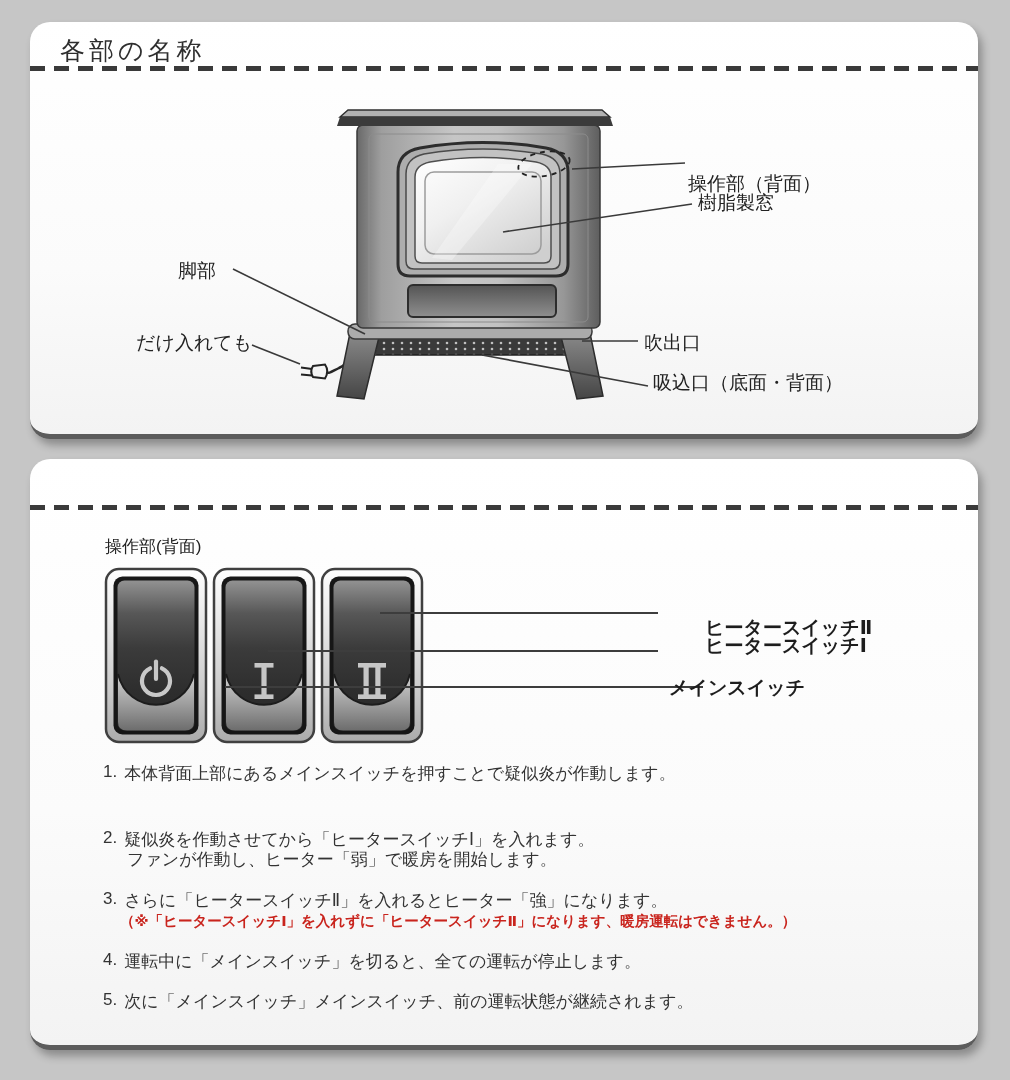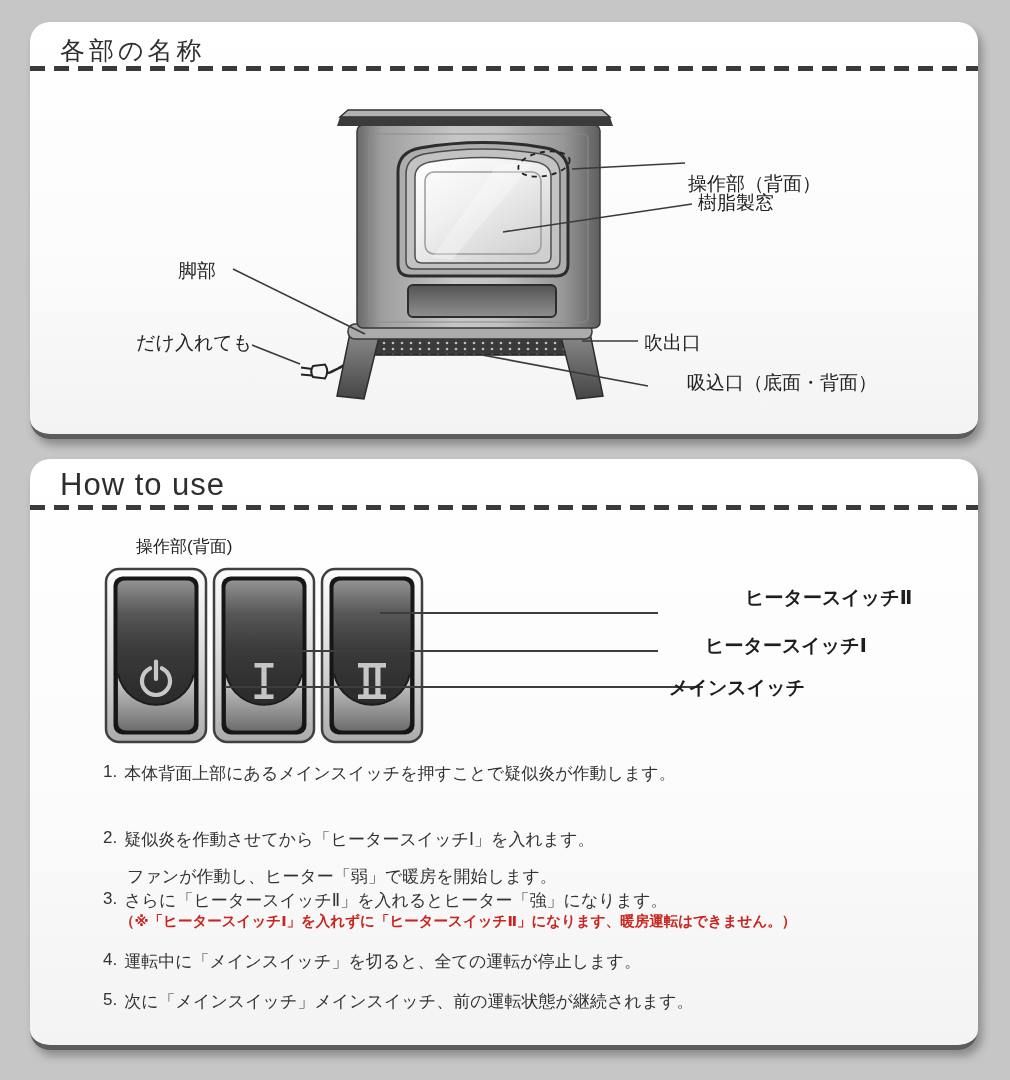--- a/index.html
+++ b/index.html
@@ -125,28 +125,27 @@
       <line x1="552" y1="319" x2="608" y2="319"></line>
       <line x1="452" y1="333" x2="618" y2="364"></line>
     </g>
   </svg>
 
   <div class="diagram-label" style="left:658px;top:130px;margin-top:19px;">操作部（背面）</div>
   <div class="diagram-label" style="left:668px;top:168px;">樹脂製窓</div>
   <div class="diagram-label" style="left:148px;top:236px;">脚部</div>
   <div class="diagram-label" style="left:106px;top:308px;">だけ入れても</div>
   <div class="diagram-label" style="left:614px;top:308px;">吹出口</div>
-  <div class="diagram-label" style="left:623px;top:348px;margin-left:34px;">吸込口（底面・背面）</div>
+  <div class="diagram-label" style="left:623px;top:348px;">吸込口（底面・背面）</div>
 </div>
 
 <div class="panel" id="panel-howto">
-  <div class="panel-title" id="howto-title">How to use</div>
   <div class="dashed-rule" style="top:46px;"></div>
 
-  <div class="caption-label" style="left:75px;top:76px;margin-left:31px;">操作部(背面)</div>
+  <div class="caption-label" style="left:75px;top:76px;">操作部(背面)</div>
 
   <svg style="left:45px;top:100px;" width="650" height="200" viewBox="0 0 650 200">
     <defs>
       <linearGradient id="swFrame" x1="0" y1="0" x2="0" y2="1">
         <stop offset="0" stop-color="#fdfdfd"></stop>
           <stop offset="0.3" stop-color="#e9e9e9"></stop>
         <stop offset="0.7" stop-color="#cbcbcb"></stop>
           <stop offset="1" stop-color="#ababab"></stop>
       </linearGradient>
       <linearGradient id="rockGrad" x1="0" y1="0" x2="0" y2="1">
@@ -202,34 +201,34 @@
       </g>
     </g>
 
     <g stroke="#3d3d3d" stroke-width="1.8">
       <line x1="305" y1="54" x2="583" y2="54"></line>
       <line x1="193" y1="92" x2="583" y2="92"></line>
       <line x1="150" y1="128" x2="628" y2="128"></line>
     </g>
   </svg>
 
-  <div class="switch-label" style="left:675px;top:126px;margin-left:40px;">ヒータースイッチⅡ</div>
+  <div class="switch-label" style="left:675px;top:156px;">ヒータースイッチⅡ</div>
   <div class="switch-label" style="left:675px;top:174px;">ヒータースイッチⅠ</div>
   <div class="switch-label" style="left:639px;top:216px;">メインスイッチ</div>
 
   <div class="step-line" style="left:73px;top:303px;">
     <span>1.</span>
     <span>本体背面上部にあるメインスイッチを押すことで疑似炎が作動します。</span>
   </div>
 
   <div class="step-line" style="left:73px;top:369px;">
     <span>2.</span>
     <span>疑似炎を作動させてから「ヒータースイッチⅠ」を入れます。</span>
   </div>
-  <div class="step-line" style="left:97px;top:406px;">
+  <div class="step-line" style="left:97px;top:389px;">
     <span>ファンが作動し、ヒーター「弱」で暖房を開始します。</span>
   </div>
 
   <div class="step-line" style="left:73px;top:430px;">
     <span>3.</span>
     <span>さらに「ヒータースイッチⅡ」を入れるとヒーター「強」になります。</span>
   </div>
   <div class="step-note" style="left:90px;top:453px;">（※「ヒータースイッチⅠ」を入れずに「ヒータースイッチⅡ」になります、暖房運転はできません。）</div>
 
   <div class="step-line" style="left:73px;top:491px;">

